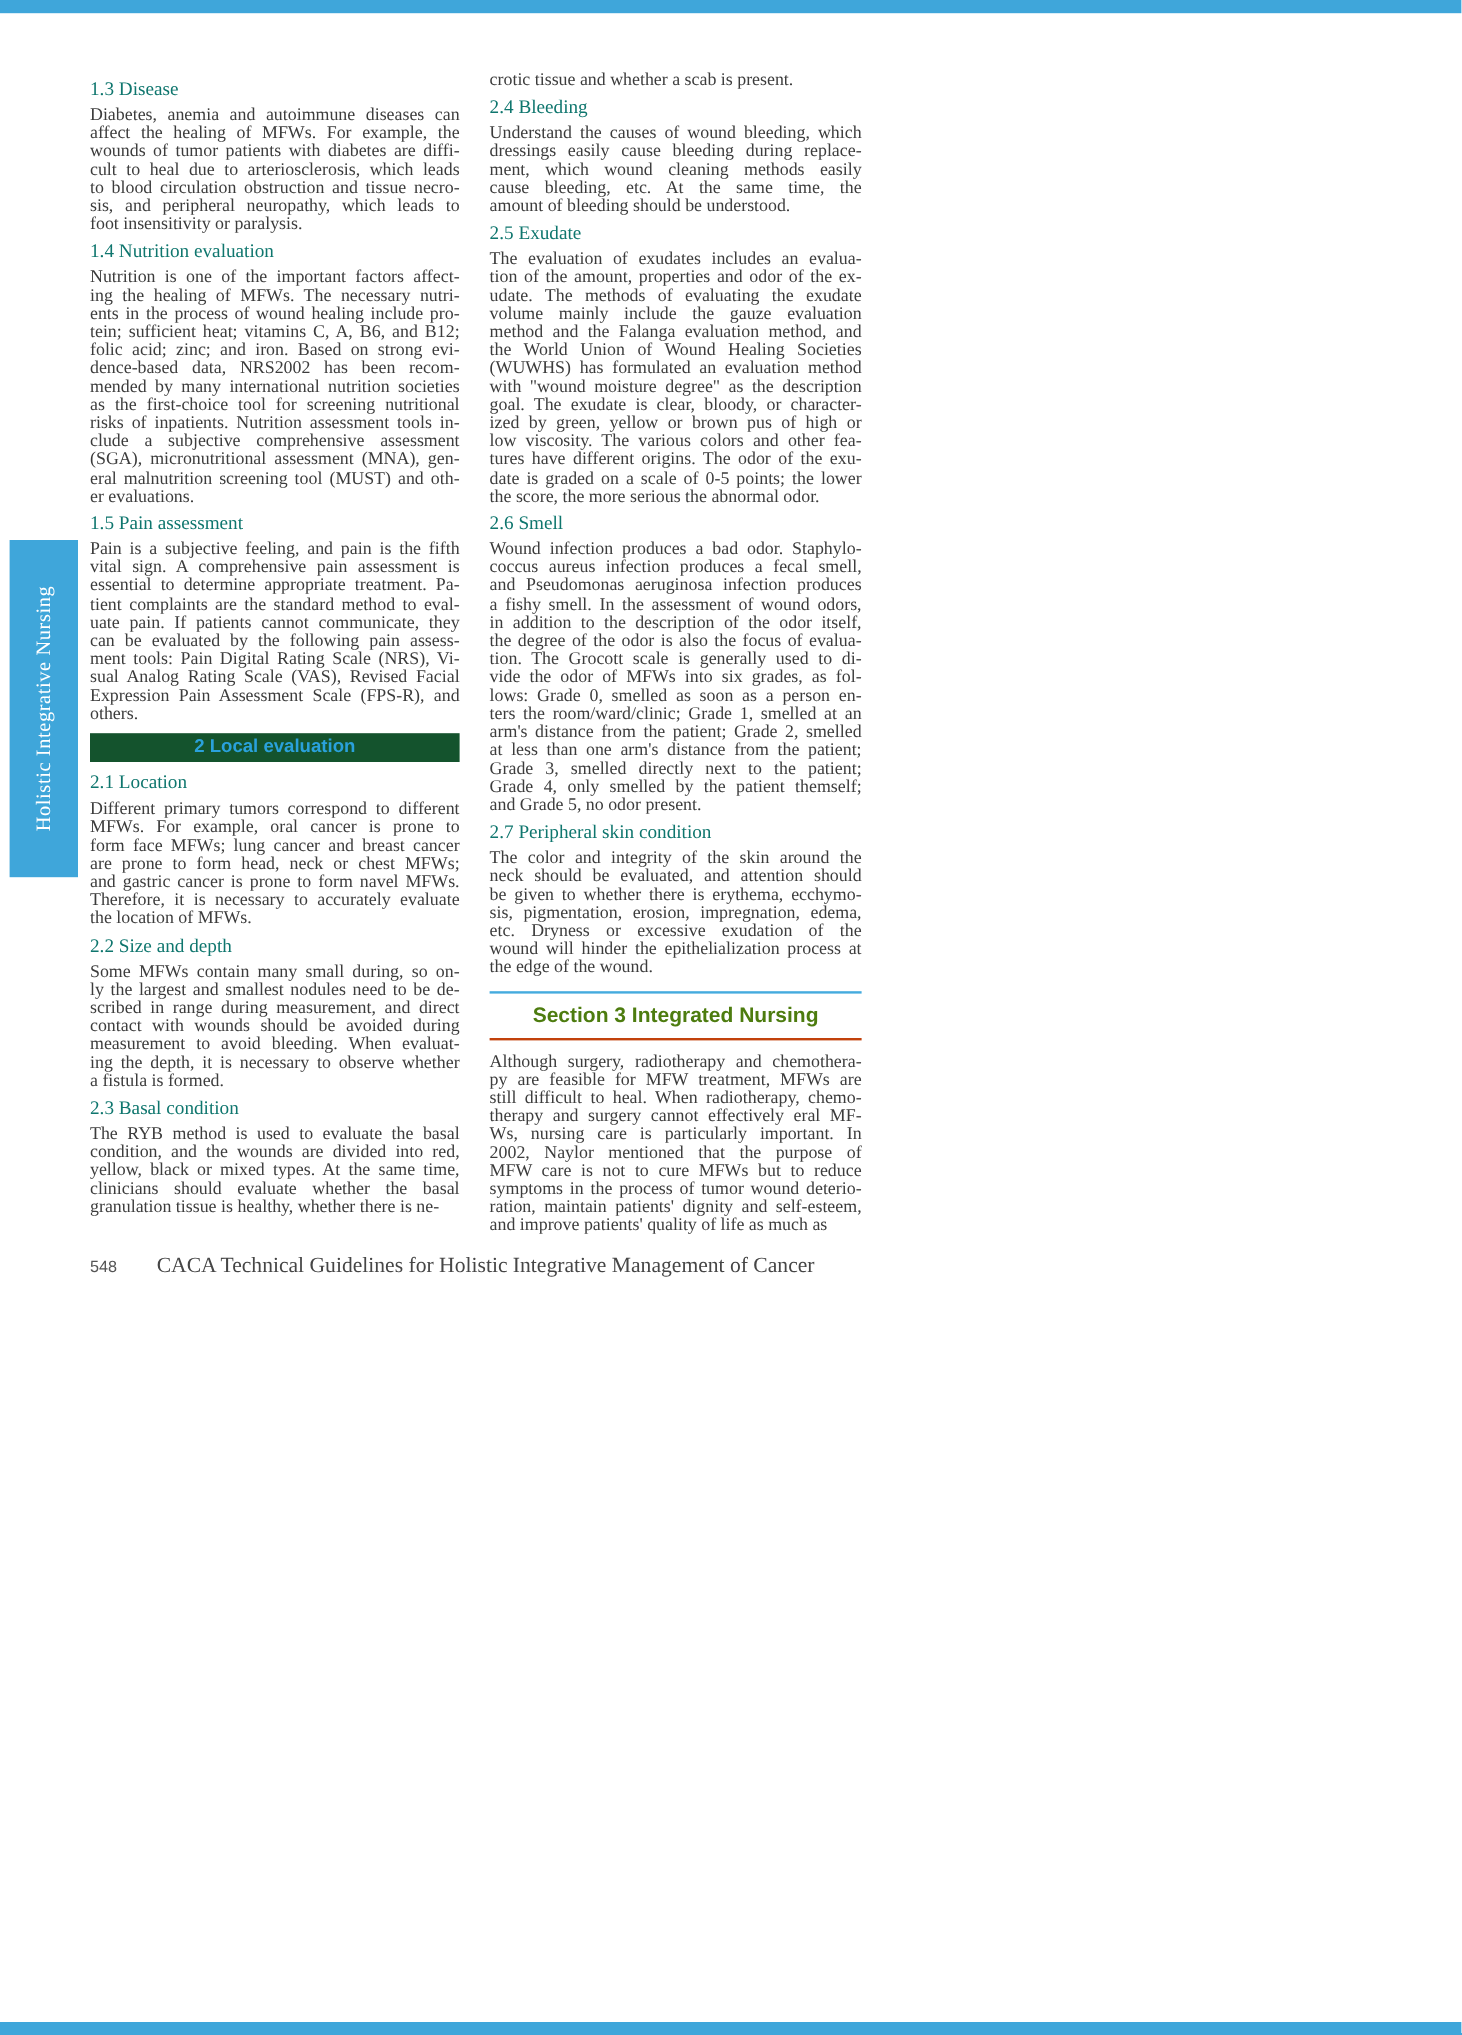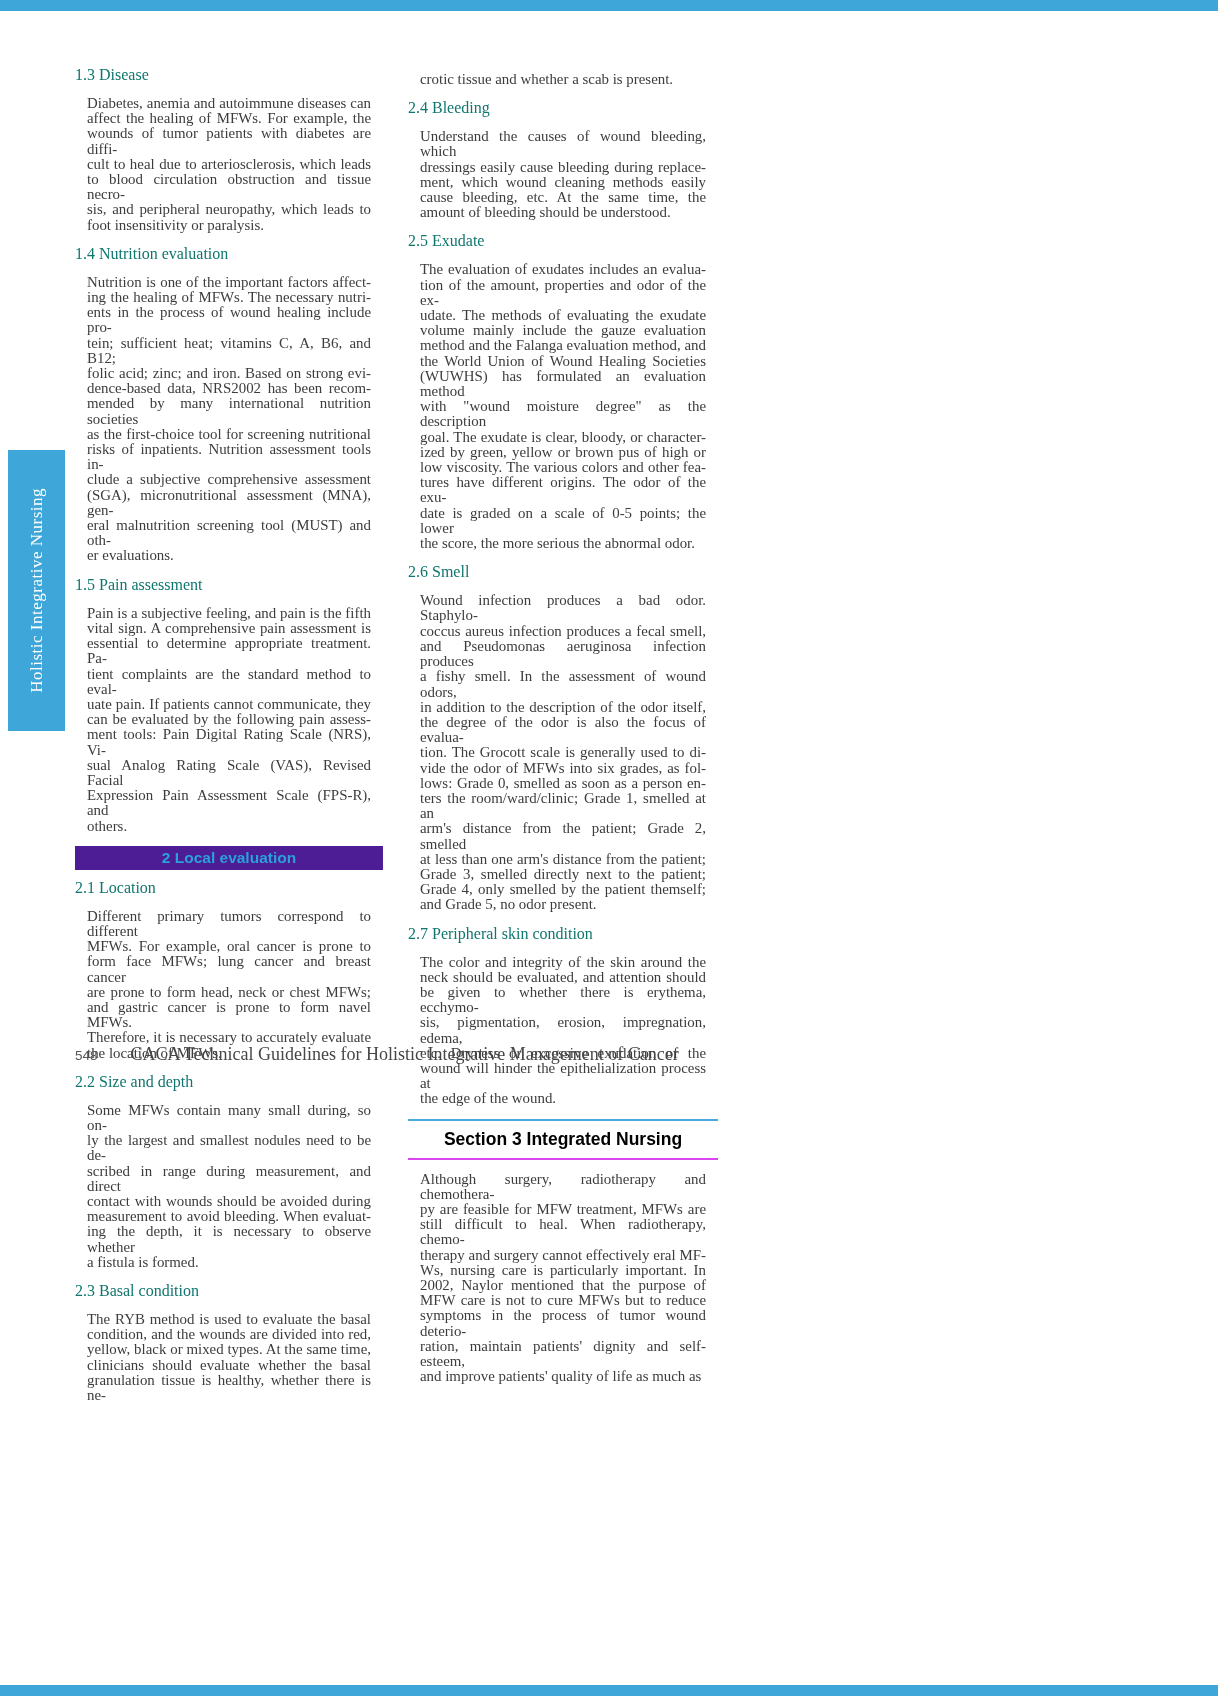--- a/index.html
+++ b/index.html
@@ -21,35 +21,35 @@
     font-family:"Liberation Serif", serif;
   }
 
   .col{position:absolute;top:60px;}
   .col-left{left:75px;width:308px;}
   .col-right{left:408px;width:310px;}
 
   .sub-heading{
     font-size:16px;line-height:18px;margin:6px 0 5px 0;color:#0f766e;
   }
-  .para{margin:12px;}
+  .para{margin:0;}
   .line{
     font-size:14.9px;line-height:15.2px;color:#3c3c3c;
     text-align:justify;text-align-last:justify;white-space:normal;
   }
   .line-last{text-align-last:left;}
 
   .band{
-    margin:8px 0 9px 0;background:#4c1d95;color:#2aa1db;
+    margin:8px 0 9px 0;background:#14532d;color:#2aa1db;
     font-family:"Liberation Sans", sans-serif;font-weight:bold;
     font-size:15.5px;line-height:19px;text-align:center;padding:2px 0 3px 0;
   }
   .section-band{
-    margin:11px 0 11px 0;border-top:2px solid #45abde;border-bottom:2px solid #d946ef;
-    padding:8px 0;text-align:center;color:#000000;
+    margin:11px 0 11px 0;border-top:2px solid #45abde;border-bottom:2px solid #c2410c;
+    padding:8px 0;text-align:center;color:#4d7c0f;
     font-family:"Liberation Sans", sans-serif;font-weight:bold;font-size:17.5px;line-height:21px;
   }
 
   .footer{
     position:absolute;left:75px;top:1044px;width:700px;
     display:flex;align-items:baseline;color:#4a4a4a;
   }
   .footer .page-num{
     font-family:"Liberation Sans", sans-serif;font-size:13.5px;color:#555555;
   }

